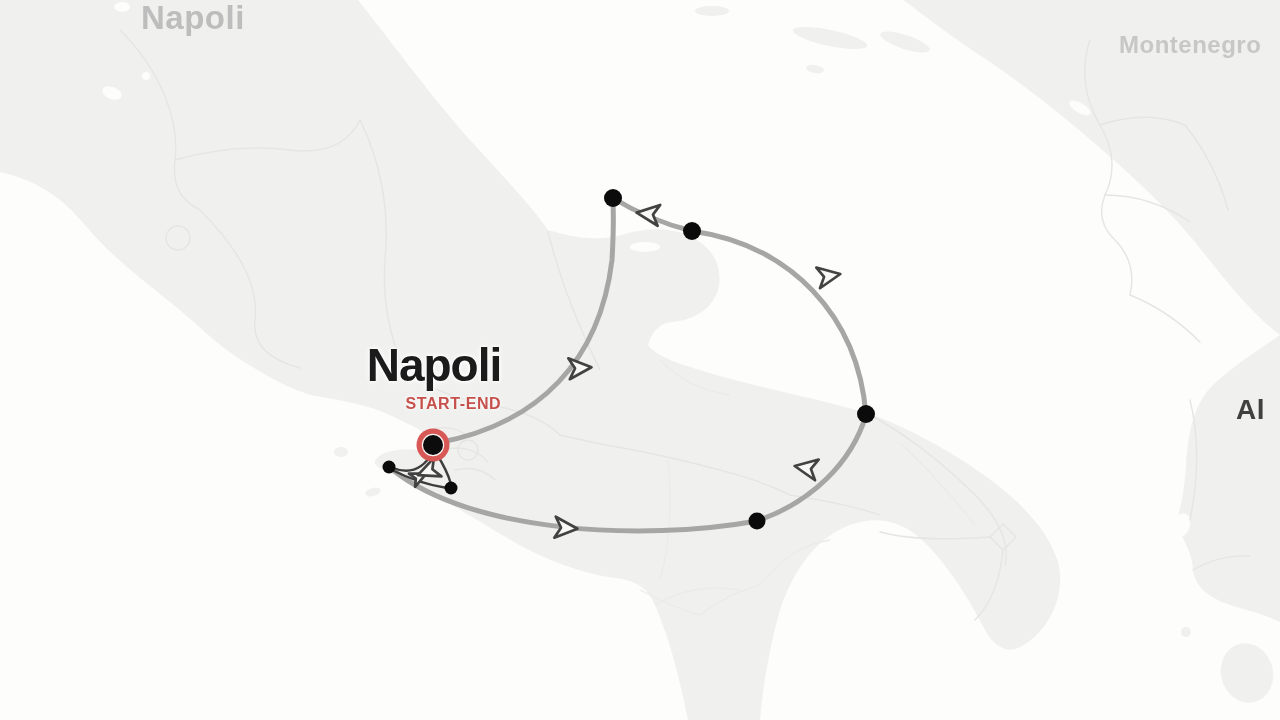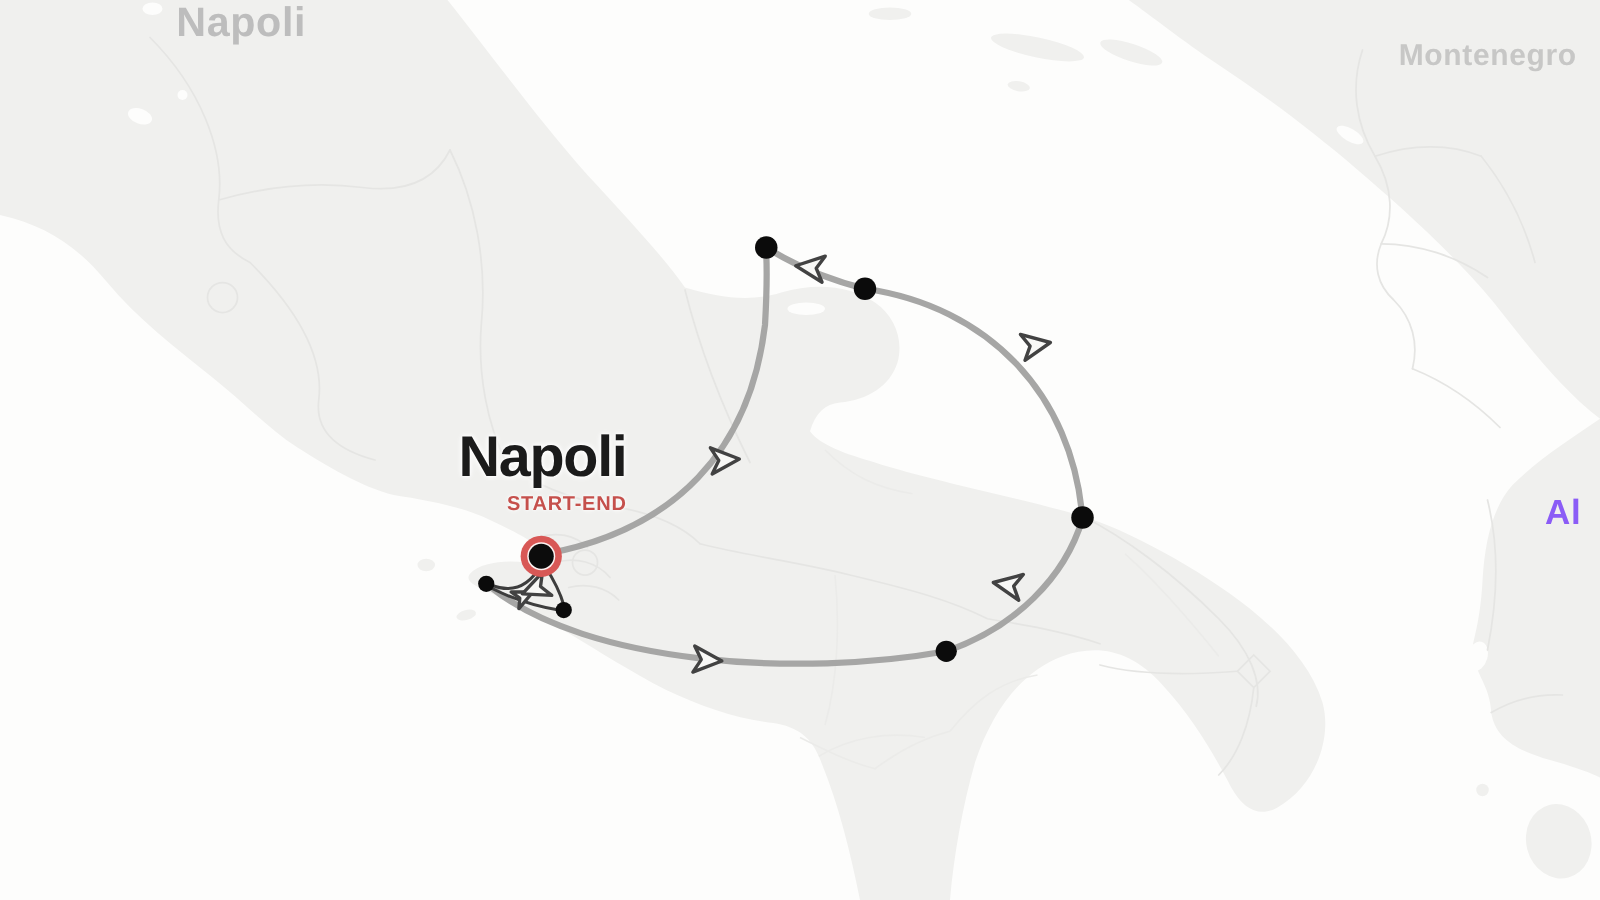--- a/index.html
+++ b/index.html
@@ -128,18 +128,18 @@
       <circle cx="389" cy="467" r="6.5" fill="#0b0b0b"></circle>
       <circle cx="451" cy="488" r="6.5" fill="#0b0b0b"></circle>
       <circle cx="433" cy="445" r="16.5" fill="#d85856"></circle>
       <circle cx="433" cy="445" r="11.2" fill="#fdf3f2"></circle>
       <circle cx="433" cy="445" r="10" fill="#0c0c0c"></circle>
     </g>
 </svg>
 
 <div class="region-label" style="left: 141px; top: 1px; font-size: 33px; color: rgb(189, 189, 189);">Napoli</div>
 <div class="region-label" style="left: 1091px; top: 33px; font-size: 24px; color: rgb(199, 199, 198); margin-left: 28px;">Montenegro</div>
-<div class="region-label" style="left: 1236px; top: 396px; font-size: 28px; color: #8b5cf6;">Al</div>
+<div class="region-label" style="left: 1236px; top: 396px; font-size: 28px; color: #404040;">Al</div>
 
 <div id="destination-label" style="left: 434px; top: 342px;">
   <div id="destination-name" style="color: rgb(27, 27, 27);">Napoli</div>
   <div id="destination-badge" style="color: rgb(197, 80, 76); text-align: right;">START-END</div>
 </div>
 
 </body></html>

